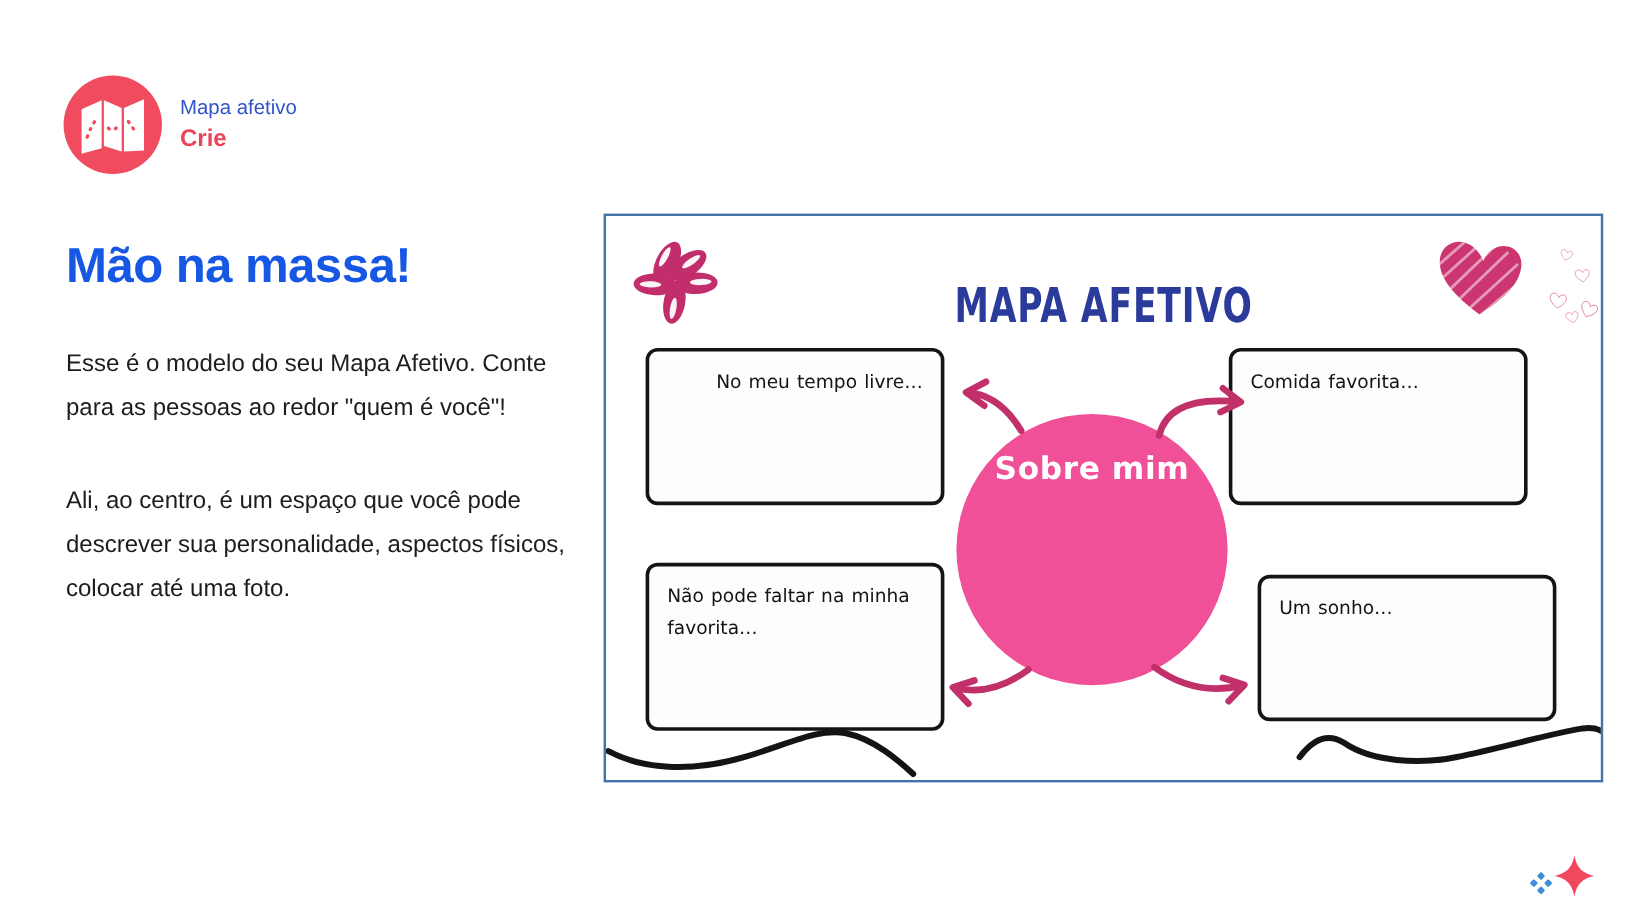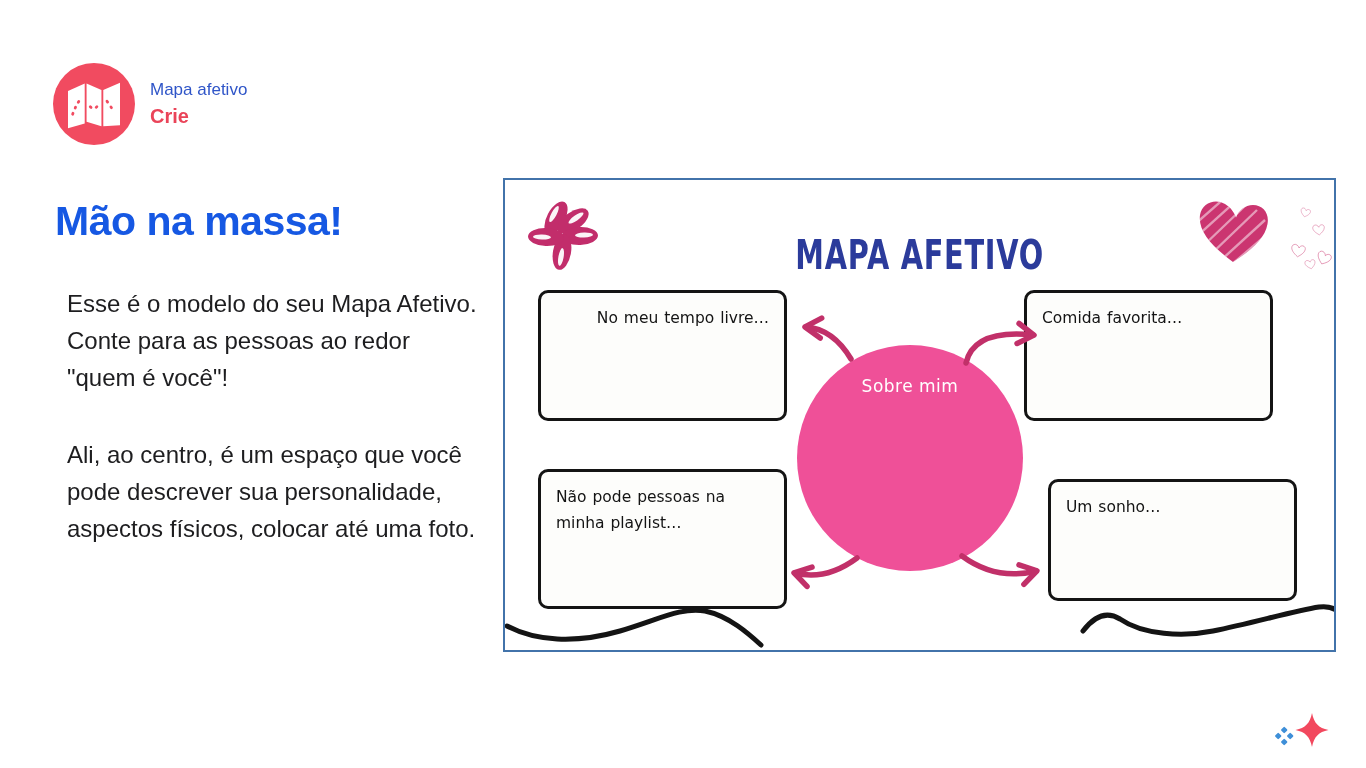--- a/index.html
+++ b/index.html
@@ -10,42 +10,42 @@
   .app-header{position:absolute;left:53px;top:63px;display:flex;align-items:center;gap:15px;}
   .logo-circle{width:82px;height:82px;border-radius:50%;background:#F14B60;
                display:flex;align-items:center;justify-content:center;flex:0 0 auto;}
   .logo-text{display:flex;flex-direction:column;gap:5px;}
   .app-name{font-size:17px;color:#2F55C8;}
   .section-label{font-size:20px;font-weight:700;color:#EA4459;}
 
   
   .left-col{position:absolute;left:55px;top:198px;width:424px;}
   .page-title{margin:0 0 40px 0;font-size:41px;font-weight:700;color:#1658E3;letter-spacing:-0.5px;}
-  .left-col p{margin:0 0 40px 12px;font-size:24px;line-height:37px;color:#1d1d1f;font-weight:400;}
+  .left-col p{margin:0 0 40px 0;font-size:20px;line-height:37px;color:#1d1d1f;font-weight:400;}
   .left-col p:last-child{margin-bottom:0;}
 
   
   .template-frame{position:absolute;left:503px;top:178px;width:833px;height:474px;
                   box-sizing:border-box;border:2px solid #4273AA;background:#fff;}
   .deco-layer{position:absolute;left:0;top:0;width:829px;height:470px;z-index:3;pointer-events:none;}
   .template-title{position:absolute;left:0;right:0;top:52px;text-align:center;z-index:2;}
   .template-title span{display:inline-block;transform:scaleX(0.72);transform-origin:center top;
                   font-family:"DejaVu Sans",sans-serif;font-size:40px;font-weight:800;
                   color:#2B3B9B;letter-spacing:1px;white-space:nowrap;}
   .tbox{position:absolute;z-index:1;background:#FDFDFB;border:3px solid #141414;border-radius:10px;
         box-sizing:border-box;padding:12px 15px;font-family:"DejaVu Sans",sans-serif;
         font-size:15.5px;line-height:1.7;color:#141414;word-spacing:1px;}
   .tbox-tl{left:33px;top:110px;width:249px;height:131px;text-align:right;}
   .tbox-tr{left:519px;top:110px;width:249px;height:131px;}
   .tbox-bl{left:33px;top:289px;width:249px;height:140px;}
   .tbox-br{left:543px;top:299px;width:249px;height:122px;}
   .center-circle{position:absolute;left:292px;top:165px;width:226px;height:226px;z-index:2;
                  border-radius:50%;background:#EF5098;display:flex;justify-content:center;}
-  .center-label{margin-top:31px;font-family:"DejaVu Sans",sans-serif;font-size:17px;
-                font-weight:400;color:#ffffff;letter-spacing:0.5px;}
+  .center-label{margin-top:31px;font-family:"DejaVu Sans",sans-serif;font-size:26px;
+                font-weight:700;color:#ffffff;letter-spacing:0.5px;}
 
   
   .sparkles{position:absolute;left:1268px;top:710px;width:66px;height:46px;cursor:pointer;}
 </style>
 </head>
 <body>
 
 <div class="page">
 
   <header class="app-header">
@@ -77,21 +77,21 @@
       <span>MAPA AFETIVO</span>
     </div>
 
     <div class="tbox tbox-tl">
       <span>No meu tempo livre…</span>
     </div>
     <div class="tbox tbox-tr">
       <span>Comida favorita…</span>
     </div>
     <div class="tbox tbox-bl">
-      <span>Não pode pessoas na minha playlist…</span>
+      <span>Não pode faltar na minha favorita…</span>
     </div>
     <div class="tbox tbox-br">
       <span>Um sonho…</span>
     </div>
 
     <div class="center-circle">
       <div class="center-label">Sobre mim</div>
     </div>
 
     <svg class="deco-layer" viewBox="0 0 829 470">

